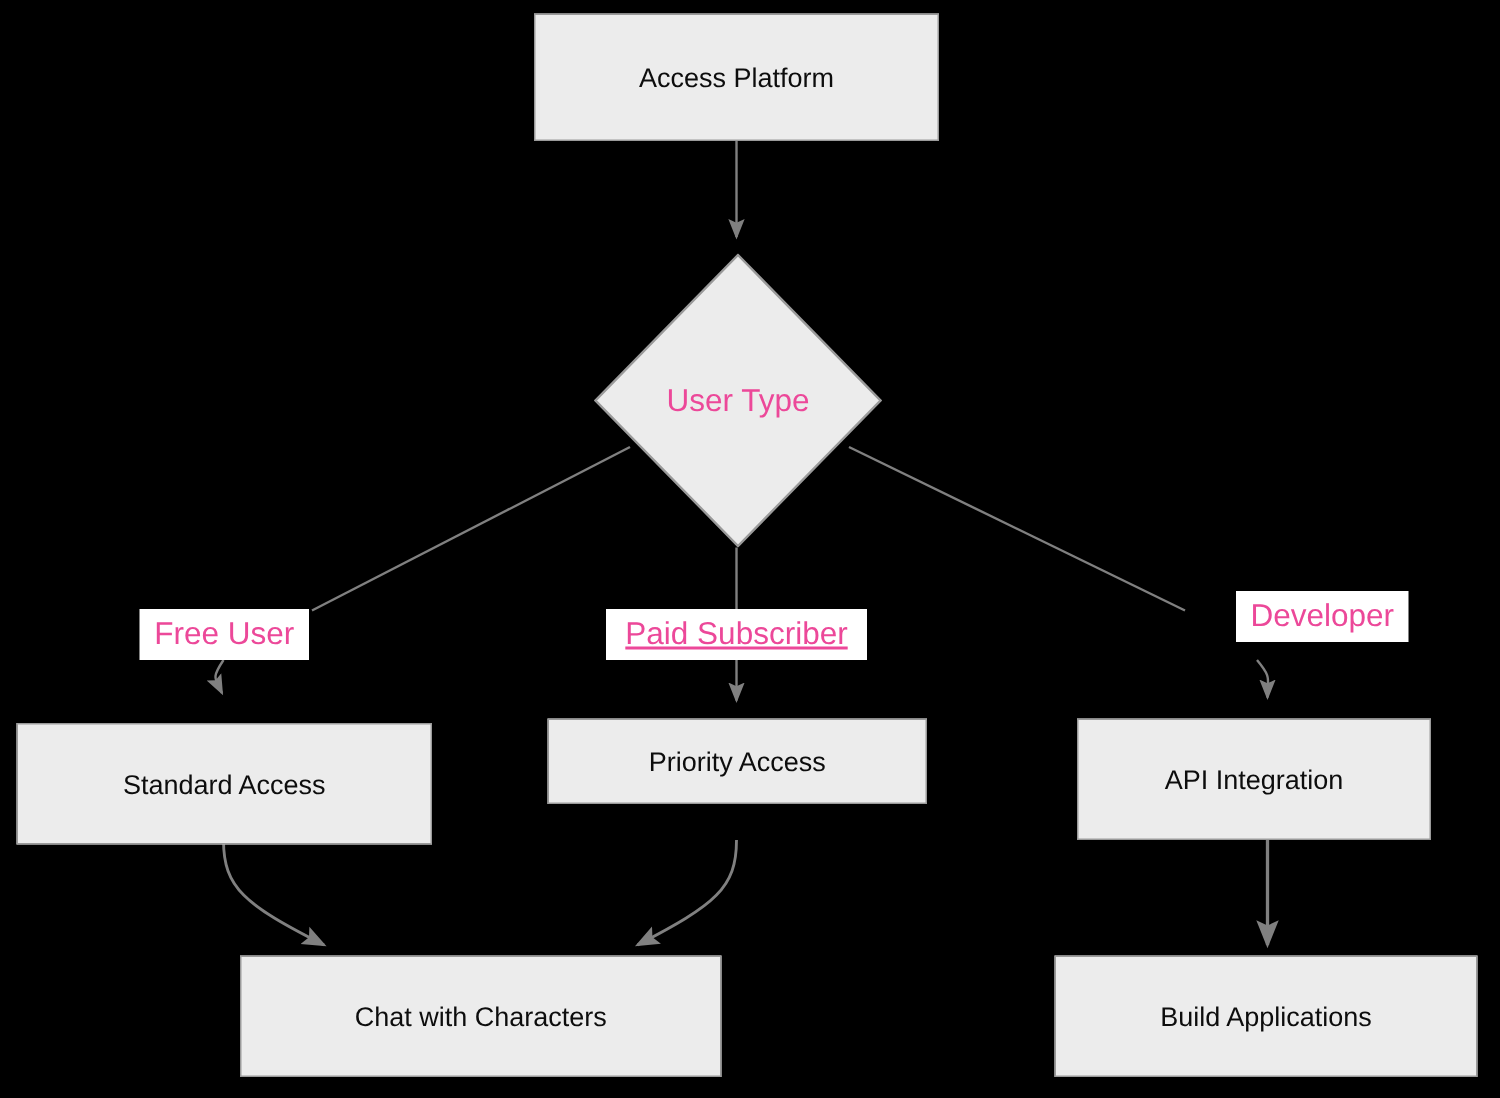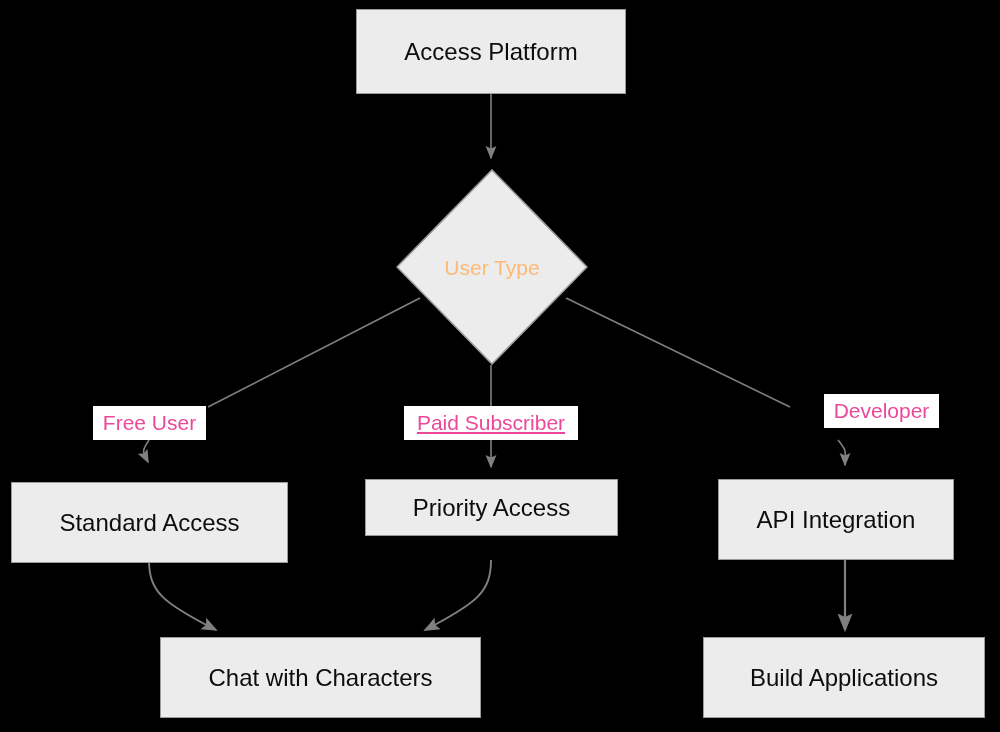--- a/index.html
+++ b/index.html
@@ -30,21 +30,21 @@
   .node {
     position: absolute;
     box-sizing: border-box;
     background: #ececec;
     border: 1px solid #9a9a9a;
     display: flex;
     align-items: center;
     justify-content: center;
     color: #0d0d0d;
     font-family: "Liberation Sans", sans-serif;
-    font-size: 24px;
+    font-size: 18px;
     line-height: 1;
     white-space: nowrap;
     z-index: 3;
   }
   .diamond-wrap {
     position: absolute;
     z-index: 3;
   }
   .diamond-shape {
     position: absolute;
@@ -55,21 +55,21 @@
   }
   .diamond-label {
     position: absolute;
     left: 0;
     top: 0;
     width: 100%;
     height: 100%;
     display: flex;
     align-items: center;
     justify-content: center;
-    color: #fdba74;
+    color: #ec4899;
     font-family: "Liberation Sans", sans-serif;
     font-size: 21px;
     line-height: 1;
     white-space: nowrap;
   }
   .edge-label {
     position: absolute;
     background: #ffffff;
     color: #ec4899;
     font-family: "Liberation Sans", sans-serif;

